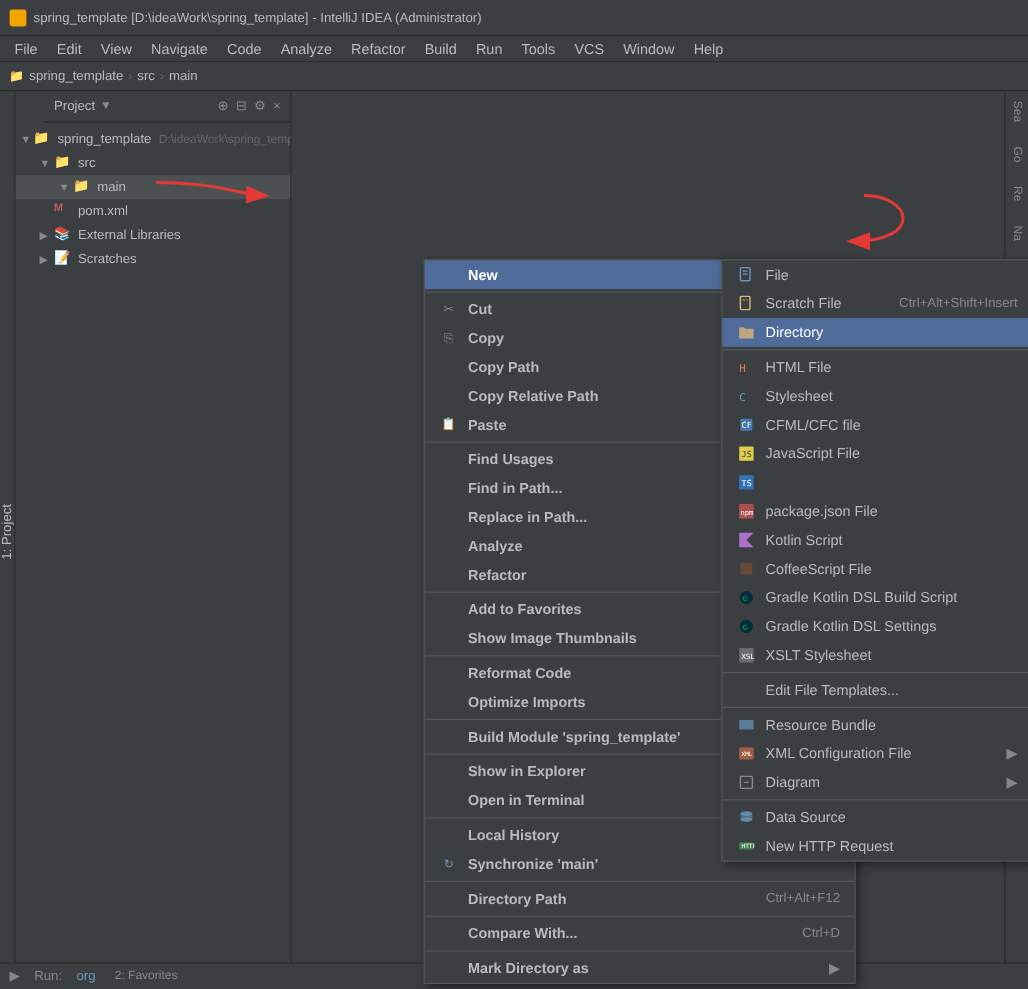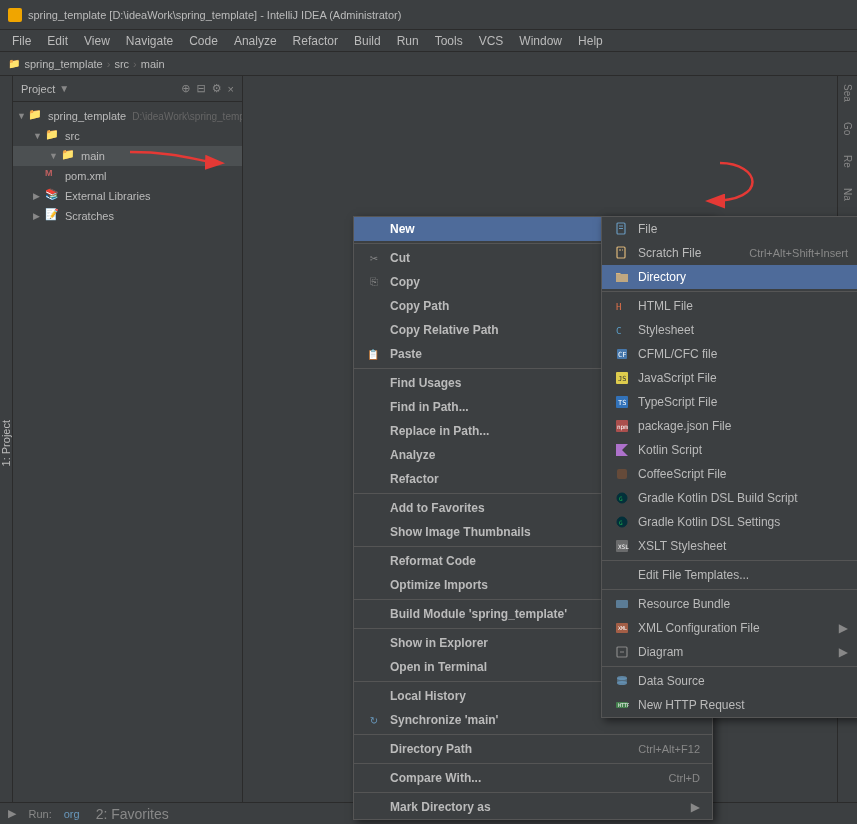--- a/index.html
+++ b/index.html
@@ -93,20 +93,21 @@
       position: relative;
     }
     .sidebar-header {
       height: 26px;
       background: #3c3f41;
       display: flex;
       align-items: center;
       padding: 0 8px;
       justify-content: space-between;
       border-bottom: 1px solid #2b2b2b;
+      margin-left: 24px;
     }
     .sidebar-header-title {
       font-size: 11px;
       color: #bbbbbb;
       display: flex;
       align-items: center;
       gap: 4px;
     }
     .sidebar-icons {
       display: flex;
@@ -570,21 +571,20 @@
         </span>
         <span class="sub-item-label">JavaScript File</span>
       </div>
       <div class="sub-item">
         <span class="sub-item-icon">
           <svg viewBox="0 0 14 14">
               <rect x="1" y="1" width="12" height="12" rx="1" fill="#3178c6" opacity="0.9"></rect>
               <text x="3" y="10" font-size="7" fill="white" font-family="monospace">TS</text>
             </svg>
         </span>
-        <span class="sub-item-label">TypeScript File</span>
       </div>
       <div class="sub-item">
         <span class="sub-item-icon">
           <svg viewBox="0 0 14 14">
               <rect x="1" y="1" width="12" height="12" rx="1" fill="#c75450" opacity="0.8"></rect>
               <text x="2" y="10" font-size="6" fill="white" font-family="monospace">npm</text>
             </svg>
         </span>
         <span class="sub-item-label">package.json File</span>
       </div>
@@ -694,21 +694,21 @@
       <span class="right-strip-item">Na</span>
       <span class="right-strip-item">Dro</span>
     </div>
   </div>
 </div>
 
 <div class="bottom-bar">
   <span style="color:#888;">▶</span>
   <span>Run:</span>
   <span style="color:#6897bb;">org</span>
-  <span style="color:#888; font-size:14px; margin-left:4px;text-align:right;">2: Favorites</span>
+  <span style="color:#888; font-size:10px; margin-left:4px;text-align:right;">2: Favorites</span>
 </div>
 
 <svg class="arrow-red" style="left:0;top:0;width:857px;height:824px;pointer-events:none;">
 
   <defs>
     <marker id="arrowhead" markerWidth="8" markerHeight="6" refX="6" refY="3" orient="auto">
       <polygon points="0 0, 8 3, 0 6" fill="#e53935"></polygon>
     </marker>
   </defs>
 

